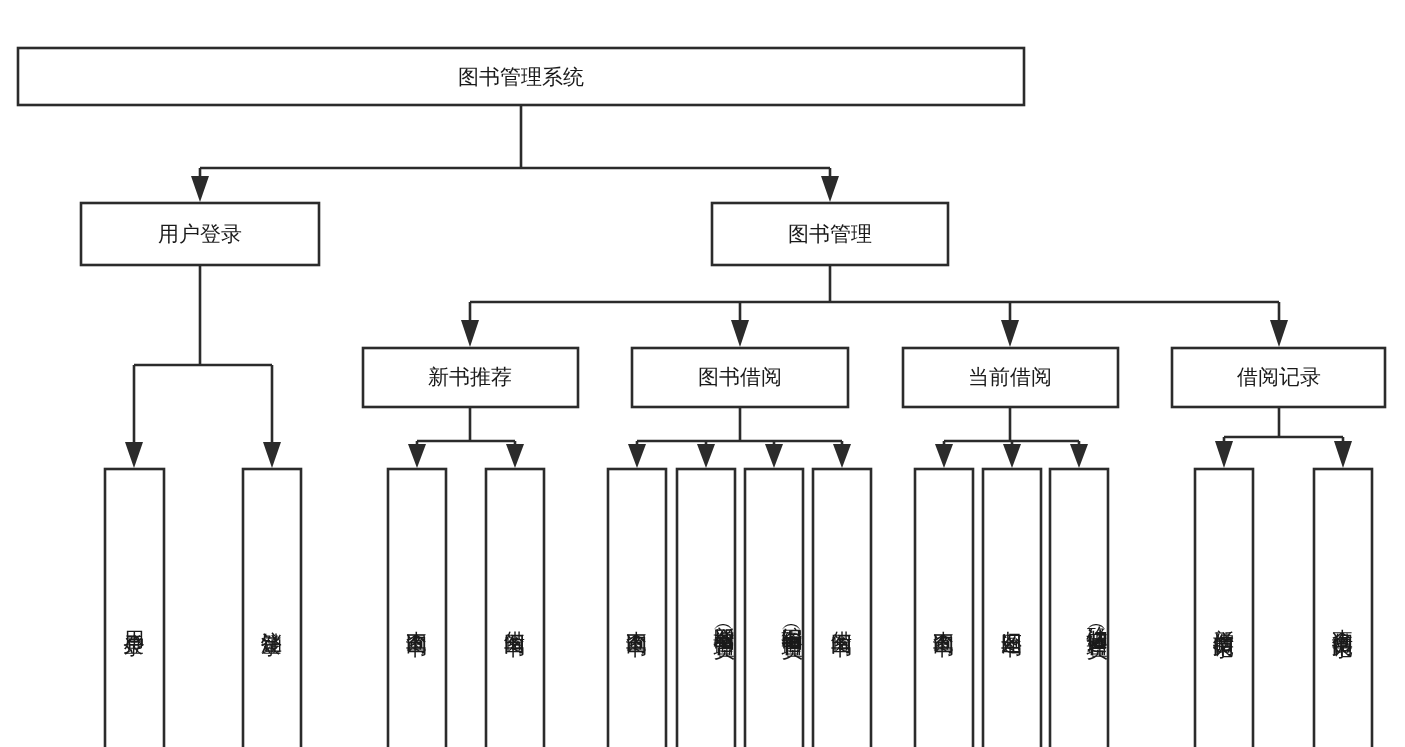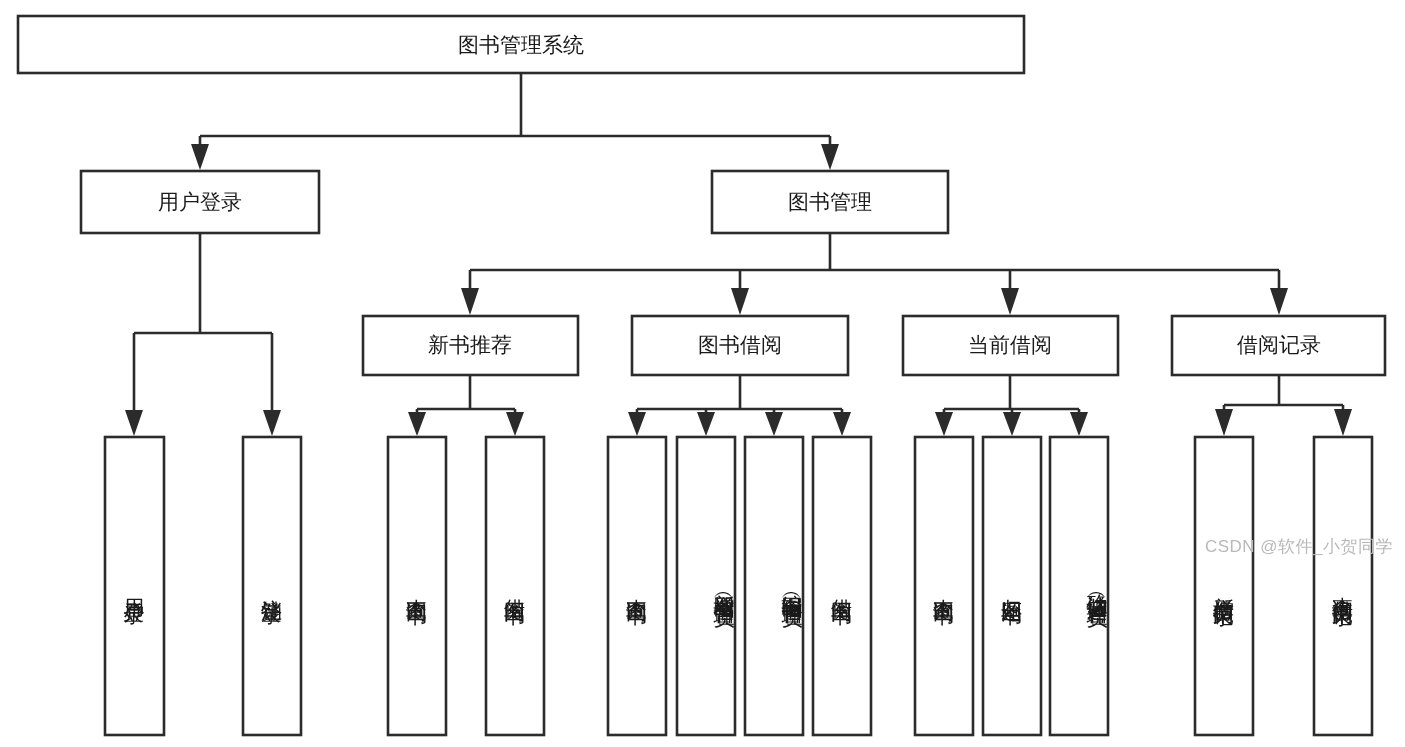--- a/index.html
+++ b/index.html
@@ -12,20 +12,21 @@
     width: 1405px;
     height: 747px;
     font-family: "Liberation Sans", "DejaVu Sans", sans-serif;
     overflow: hidden;
     position: relative;
   }
   #diagram-root {
     position: relative;
     width: 1405px;
     height: 564px;
+    margin-top: 32px;
   }
   svg#flow-svg {
     position: absolute;
     left: 0;
     top: 0;
     width: 1405px;
     height: 747px;
     display: block;
   }
   .node-rect {
@@ -218,15 +219,14 @@
   <div class="leaf-label-v" style="left:915px; top:437px; width:58px; height:298px;">查询图书</div>
 
   <div class="leaf-label-v" style="left:983px; top:437px; width:58px; height:298px;">归还图书</div>
 
   <div class="leaf-label-v" style="left:1050px; top:437px; width:58px; height:298px; align-items:flex-start;">确认归还（管理员）</div>
 
   <div class="leaf-label-v" style="left:1195px; top:437px; width:58px; height:298px;">新增借阅记录</div>
 
   <div class="leaf-label-v" style="left:1314px; top:437px; width:58px; height:298px;">查询借阅记录</div>
 
-  <div class="watermark">CSDN @软件_小贺同学</div>
 
 </div>
 
 </body></html>

